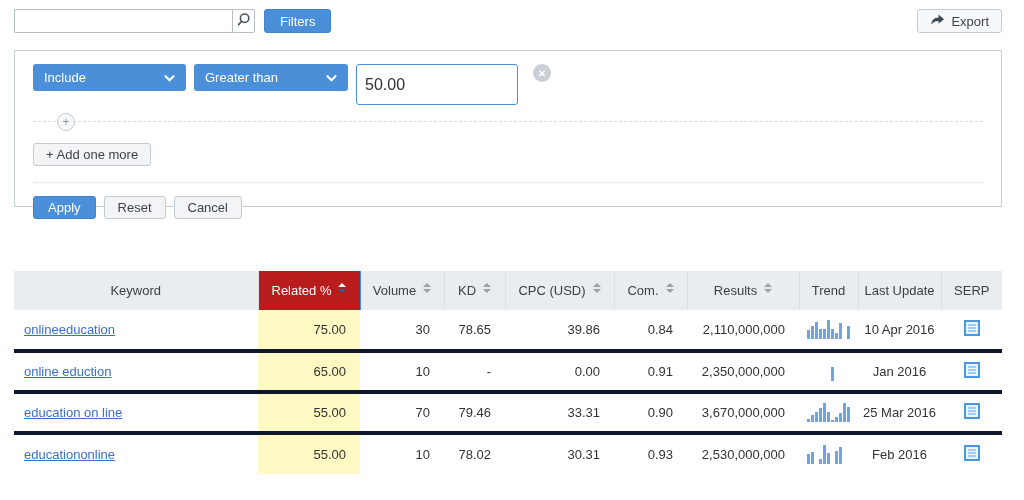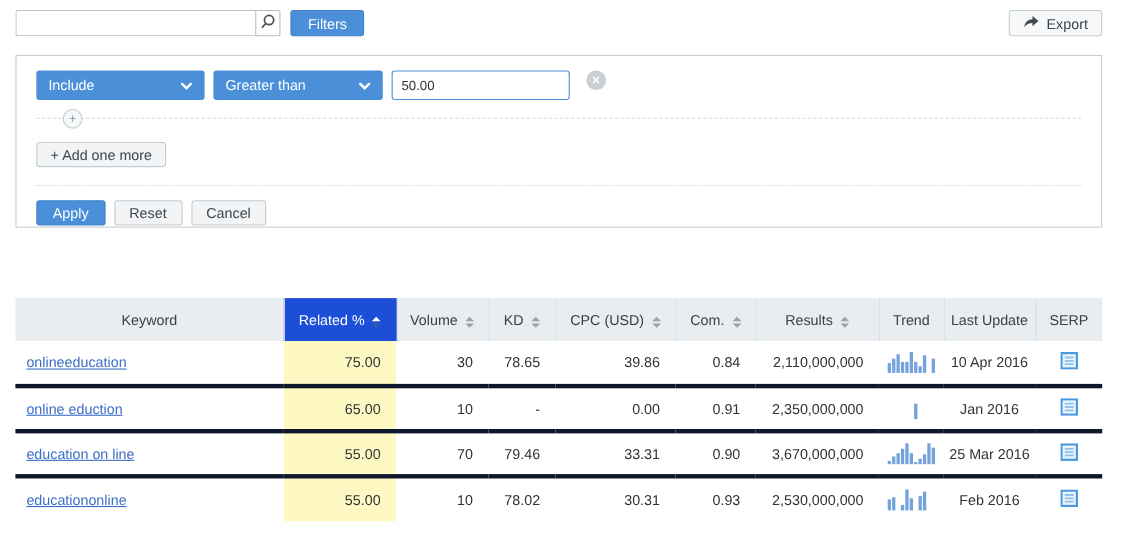--- a/index.html
+++ b/index.html
@@ -25,22 +25,22 @@
   .export-button { margin-left:auto; height:24px; padding:0 12px; background:#f7f8f9;
     border:1px solid #c3ccd2; border-radius:3px; font-size:13px; color:#3b444b;
     display:flex; align-items:center; gap:6px; cursor:pointer; }
 
   
   .filter-panel { margin-top:17px; height:157px; border:1px solid #c7ced4; background:#fff; padding:13px 18px 0; }
   .filter-row { display:flex; align-items:flex-start; gap:8px; }
   .dropdown { height:27px; border-radius:3px; background:#4a8fd8; color:#fff; font-size:13px;
     display:flex; align-items:center; justify-content:space-between; padding:0 11px; cursor:pointer; }
   .dd-include { width:153px; } .dd-metric { width:147px; } .dd-operator { width:154px; }
-  .filter-value-input { width:162px; height:27px; border:1px solid #4a8fd8; border-radius:3px;
-    padding:0 8px; font-size:12px; color:#333; outline:none; }
+  .filter-value-input { width:162px; height:41px; border:1px solid #4a8fd8; border-radius:3px;
+    padding:0 8px; font-size:16px; color:#333; outline:none; }
   .remove-filter { width:18px; height:18px; border-radius:50%; background:#c9cfd5; color:#fff;
     font-size:10px; font-weight:700; display:flex; align-items:center; justify-content:center;
     margin-left:7px; cursor:pointer; border:none; }
   .dashed-add { position:relative; border-top:1px dashed #d4dade; margin-top:16px; }
   .plus-circle { position:absolute; left:24px; top:-9px; width:18px; height:18px; border-radius:50%;
     background:#f7f8f9; border:1px solid #c6ccd1; color:#8c959c; font-size:12px; line-height:16px;
     text-align:center; cursor:pointer; }
   .add-more-button { margin-top:21px; height:23px; padding:0 12px; background:#f2f4f5;
     border:1px solid #c3ccd2; border-radius:3px; font-size:13px; color:#3b444b; cursor:pointer; }
   .dotted-sep { border-top:1px dotted #d4dade; margin-top:16px; }
@@ -51,22 +51,22 @@
 
   
   table { border-collapse:collapse; table-layout:fixed; width:988px; margin-top:64px; font-size:13px; }
   col.c-keyword{width:244px} col.c-related{width:102px} col.c-volume{width:84px} col.c-kd{width:61px}
   col.c-cpc{width:109px} col.c-com{width:73px} col.c-results{width:112px} col.c-trend{width:59px}
   col.c-update{width:83px} col.c-serp{width:61px}
   thead th { height:39px; background:#e9edf0; font-weight:400; color:#3a4146;
     border-right:1px solid #d9dfe4; text-align:center; cursor:default; }
   thead th:last-child { border-right:none; }
   thead th.sortable { cursor:pointer; }
-  thead th.active { background:#1d4ed8; color:#fff; border-right-color:#4a8fd8; }
-  .th-inner { display:inline-flex; align-items:flex-end; gap:7px; }
+  thead th.active { background:#b91c1c; color:#fff; border-right-color:#4a8fd8; }
+  .th-inner { display:inline-flex; align-items:flex-start; gap:7px; }
   .sort { display:inline-flex; flex-direction:column; gap:2px; }
   .sort i { display:block; width:0; height:0; border-left:4px solid transparent; border-right:4px solid transparent; }
   .sort .up { border-bottom:4px solid #98a3ab; }
   .sort .down { border-top:4px solid #98a3ab; }
   th.active .sort .up { border-bottom-color:#ffffff; }
   th.active .sort .down { border-top-color:#2e5f9e; }
   tbody td { height:41px; border-bottom:4px solid #0f172a; color:#333; }
   tbody tr:last-child td { border-bottom:none; }
   td.kw { text-align:left; padding-left:10px; }
   td.kw a { color:#3c6fc6; text-decoration:underline; cursor:pointer; }

